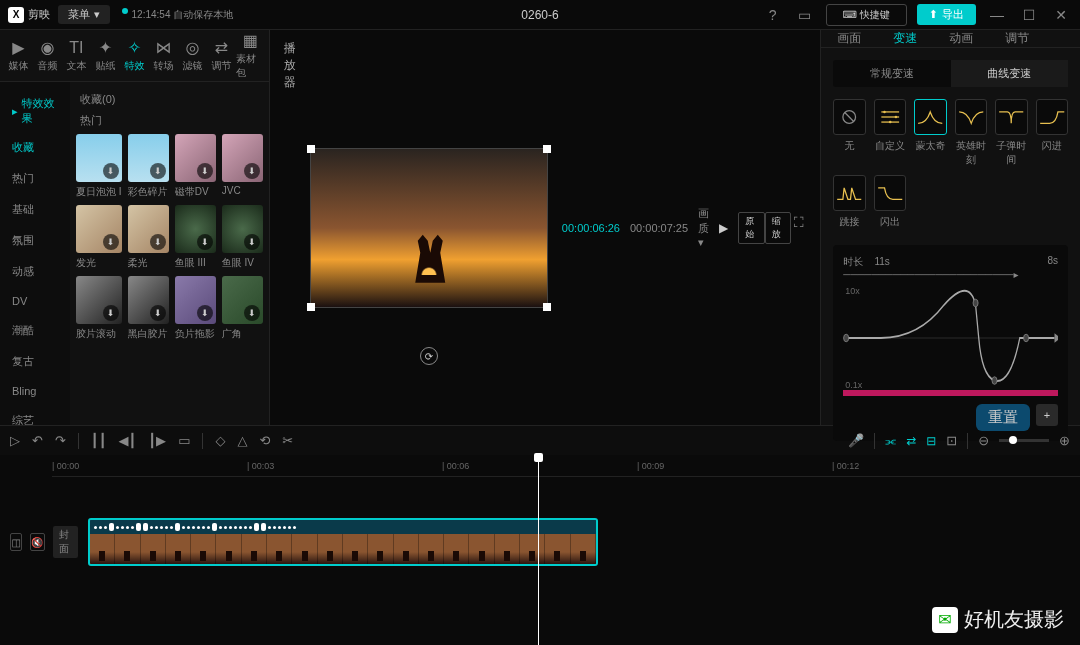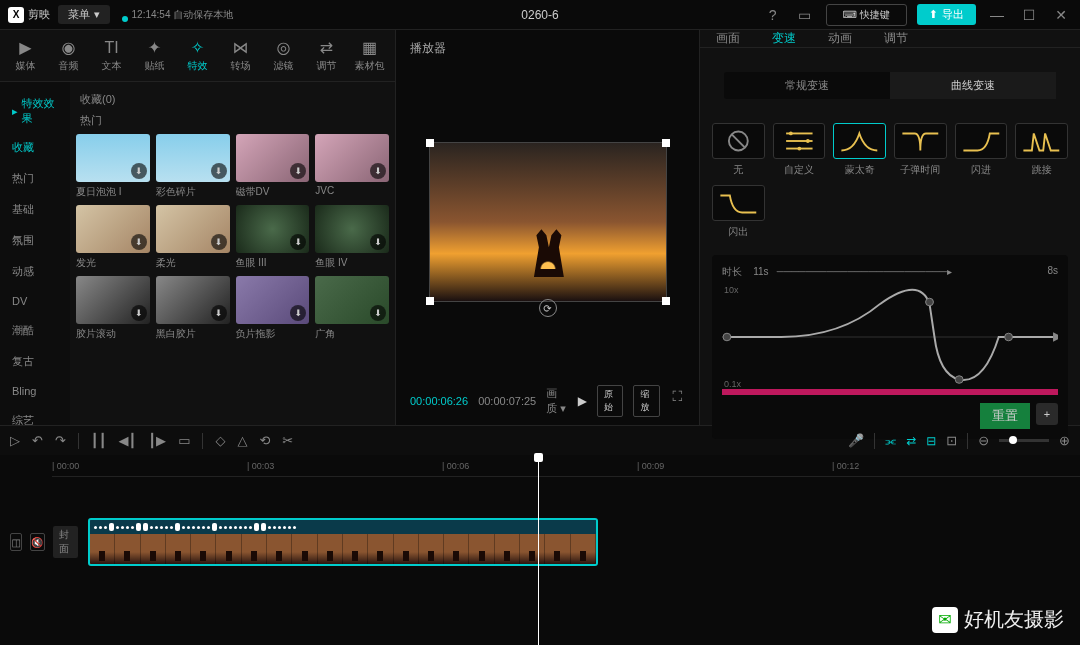--- a/index.html
+++ b/index.html
@@ -2,21 +2,21 @@
 <html><head>
 <meta charset="utf-8">
 <style>
 * { margin: 0; padding: 0; box-sizing: border-box; font-family: -apple-system, "Microsoft YaHei", sans-serif; }
 body { background: #000; color: #ccc; font-size: 11px; width: 1080px; height: 645px; overflow: hidden; position: relative; }
 
 .titlebar { height: 30px; display: flex; align-items: center; padding: 0 8px; background: #0a0a0a; border-bottom: 1px solid #222; }
 .logo { display: flex; align-items: center; gap: 4px; }
 .logo-icon { width: 16px; height: 16px; background: #fff; border-radius: 3px; display: flex; align-items: center; justify-content: center; color: #000; font-weight: bold; font-size: 10px; }
 .menu-btn { margin-left: 8px; padding: 2px 10px; background: #222; border-radius: 3px; font-size: 11px; cursor: pointer; display: flex; align-items: center; gap: 4px; }
-.autosave { margin-left: 12px; color: #888; font-size: 10px; display: flex; align-items: flex-end; gap: 4px; }
+.autosave { margin-left: 12px; color: #888; font-size: 10px; display: flex; align-items: flex-start; gap: 4px; }
 .green-dot { width: 6px; height: 6px; background: #0cc; border-radius: 50%; }
 .doc-title { position: absolute; left: 50%; transform: translateX(-50%); font-size: 12px; color: #ccc; }
 .title-right { margin-left: auto; display: flex; align-items: center; gap: 10px; }
 .title-icon { width: 22px; height: 22px; display: flex; align-items: center; justify-content: center; cursor: pointer; color: #888; font-size: 14px; }
 .shortcut-btn { padding: 3px 16px; border: 1px solid #444; border-radius: 3px; font-size: 10px; cursor: pointer; }
 .export-btn { padding: 3px 12px; background: #0cc; color: #fff; border-radius: 3px; font-size: 11px; cursor: pointer; display: flex; align-items: center; gap: 4px; }
 
 .main { display: flex; height: 395px; }
 
 .left { width: 396px; background: #111; border-right: 1px solid #222; display: flex; flex-direction: column; }
@@ -37,57 +37,57 @@
 .gal-thumb.sky { background: linear-gradient(180deg, #87ceeb, #b8e0f0); }
 .gal-thumb.pink { background: linear-gradient(135deg, #d4a5b8, #8a6575); }
 .gal-thumb.warm { background: linear-gradient(135deg, #d4c4a5, #a58565); }
 .gal-thumb.fish { background: radial-gradient(circle, #4a6a4a, #1a2a1a); border-radius: 3px; overflow: hidden; }
 .gal-thumb.bw { background: linear-gradient(135deg, #888, #222); }
 .gal-thumb.purple { background: linear-gradient(135deg, #8a7aaa, #5a4a7a); }
 .gal-thumb.green { background: linear-gradient(135deg, #4a6a4a, #2a4a2a); }
 .dl-btn { position: absolute; bottom: 3px; right: 3px; width: 16px; height: 16px; background: rgba(0,0,0,0.6); border-radius: 50%; display: flex; align-items: center; justify-content: center; font-size: 9px; }
 .gal-name { font-size: 10px; color: #888; margin-top: 3px; overflow: hidden; text-overflow: ellipsis; white-space: nowrap; }
 
-.center { flex: 1; background: #0a0a0a; border-right: 1px solid #222; display: flex; flex-direction: column; }
+.center { flex: 1; background: #0a0a0a; border-right: 1px solid #222; display: flex; }
 .player-head { padding: 10px 14px; font-size: 12px; color: #aaa; }
 .player-body { flex: 1; display: flex; align-items: center; justify-content: center; position: relative; }
 .video-frame { width: 238px; height: 160px; background: linear-gradient(180deg, #2a2420 0%, #8a5530 50%, #f0a030 70%, #1a1010 100%); position: relative; border: 1px solid #444; }
 .video-frame::after { content:""; position:absolute; left:50%; bottom:20%; transform:translateX(-50%); width:80px; height:70px; background: radial-gradient(circle at 50% 100%, #ffc050 8%, transparent 10%); }
 .silhouette { position:absolute; bottom:15%; left:40%; width:50px; height:60px; background: #1a0a05; clip-path: polygon(20% 100%, 30% 50%, 25% 30%, 35% 20%, 45% 30%, 50% 50%, 55% 30%, 65% 20%, 75% 30%, 70% 50%, 80% 100%); }
 .handle { position: absolute; width: 8px; height: 8px; background: #fff; }
 .h-tl { top: -4px; left: -4px; } .h-tr { top: -4px; right: -4px; } .h-bl { bottom: -4px; left: -4px; } .h-br { bottom: -4px; right: -4px; }
 .refresh-icon { margin-top: 8px; width: 18px; height: 18px; border: 1px solid #888; border-radius: 50%; display: flex; align-items: center; justify-content: center; font-size: 10px; position: absolute; bottom: 60px; }
 .player-foot { padding: 8px 14px; display: flex; align-items: center; gap: 10px; font-size: 11px; }
 .time-cur { color: #0cc; }
 .time-dur { color: #888; }
 .quality { color: #888; cursor: pointer; }
 .play-icon { cursor: pointer; font-size: 12px; }
-.foot-right { margin-left: auto; display: flex; gap: 10px; }
+.foot-right { margin-left: auto; display: flex; }
 .foot-btn { padding: 2px 6px; border: 1px solid #444; border-radius: 2px; font-size: 9px; cursor: pointer; }
 
 .right { width: 380px; background: #111; display: flex; flex-direction: column; }
 .r-tabs { display: flex; height: 36px; border-bottom: 1px solid #222; }
 .r-tab { padding: 0 16px; display: flex; align-items: center; font-size: 12px; color: #888; cursor: pointer; }
 .r-tab.active { color: #0cc; }
-.speed-mode { display: flex; margin: 24px; background: #0a0a0a; border-radius: 3px; }
+.speed-mode { display: flex; margin: 12px; background: #0a0a0a; border-radius: 3px; }
 .mode-btn { flex: 1; text-align: center; padding: 6px; font-size: 11px; color: #888; cursor: pointer; }
 .mode-btn.active { background: #1a1a1a; color: #ccc; }
 .curve-presets { display: grid; grid-template-columns: repeat(6, 1fr); gap: 8px; padding: 0 12px 10px; }
 .preset { cursor: pointer; }
 .preset-box { width: 100%; height: 36px; background: #0a0a0a; border: 1px solid #333; border-radius: 3px; display: flex; align-items: center; justify-content: center; position: relative; }
 .preset-box.active { border-color: #0cc; }
 .preset-box svg { width: 100%; height: 100%; }
 .preset-name { text-align: center; font-size: 10px; color: #888; margin-top: 4px; }
 .graph-panel { margin: 6px 12px; background: #0a0a0a; border-radius: 4px; padding: 10px; }
 .graph-head { display: flex; justify-content: space-between; font-size: 10px; color: #888; margin-bottom: 6px; }
 .graph-area { position: relative; height: 110px; border-bottom: 6px solid #be185d; text-align: center; }
 .y-label { position: absolute; left: 2px; font-size: 9px; color: #666; }
 .curve-svg { width: 100%; height: 100%; }
 .graph-foot { display: flex; justify-content: flex-end; gap: 6px; margin-top: 8px; }
-.reset-btn { padding: 4px 12px; background: #15803d; border-radius: 0; font-size: 13px; cursor: pointer; }
+.reset-btn { padding: 4px 12px; background: #0c4a6e; border-radius: 6px; font-size: 15px; cursor: pointer; }
 .add-btn { width: 22px; height: 22px; background: #2a2a2a; border-radius: 3px; display: flex; align-items: center; justify-content: center; cursor: pointer; }
 
 .timeline-bar { height: 30px; background: #0d0d0d; border-top: 1px solid #222; display: flex; align-items: center; padding: 0 10px; gap: 12px; }
 .tb-icon { cursor: pointer; color: #888; font-size: 13px; }
 .tb-sep { width: 1px; height: 16px; background: #333; }
 .tb-right { margin-left: auto; display: flex; align-items: center; gap: 10px; }
 .magnet { color: #0cc; font-size: 12px; }
 .zoom-slider { width: 50px; height: 3px; background: #333; position: relative; }
 .zoom-thumb { position: absolute; width: 8px; height: 8px; background: #fff; border-radius: 50%; top: -3px; left: 20%; }
 
@@ -335,20 +335,28 @@
           </div>
           <div class="preset-name">自定义</div>
         </div>
         <div class="preset">
           <div class="preset-box active">
             <svg viewBox="0 0 48 36">
               <path d="M5 28 Q 18 28 24 10 Q 30 28 43 28" stroke="#e8c050" fill="none" stroke-width="2"></path>
             </svg>
           </div>
           <div class="preset-name">蒙太奇</div>
+        </div>
+        <div class="preset">
+          <div class="preset-box ">
+            <svg viewBox="0 0 48 36">
+              <path d="M5 10 Q 18 10 24 28 Q 30 10 43 10" stroke="#e8c050" fill="none" stroke-width="2"></path>
+            </svg>
+          </div>
+          <div class="preset-name">英雄时刻</div>
         </div>
         <div class="preset">
           <div class="preset-box ">
             <svg viewBox="0 0 48 36">
               <path d="M5 10 L 18 10 Q 24 10 24 28 Q 24 10 30 10 L 43 10" stroke="#e8c050" fill="none" stroke-width="2"></path>
             </svg>
           </div>
           <div class="preset-name">子弹时间</div>
         </div>
         <div class="preset">

